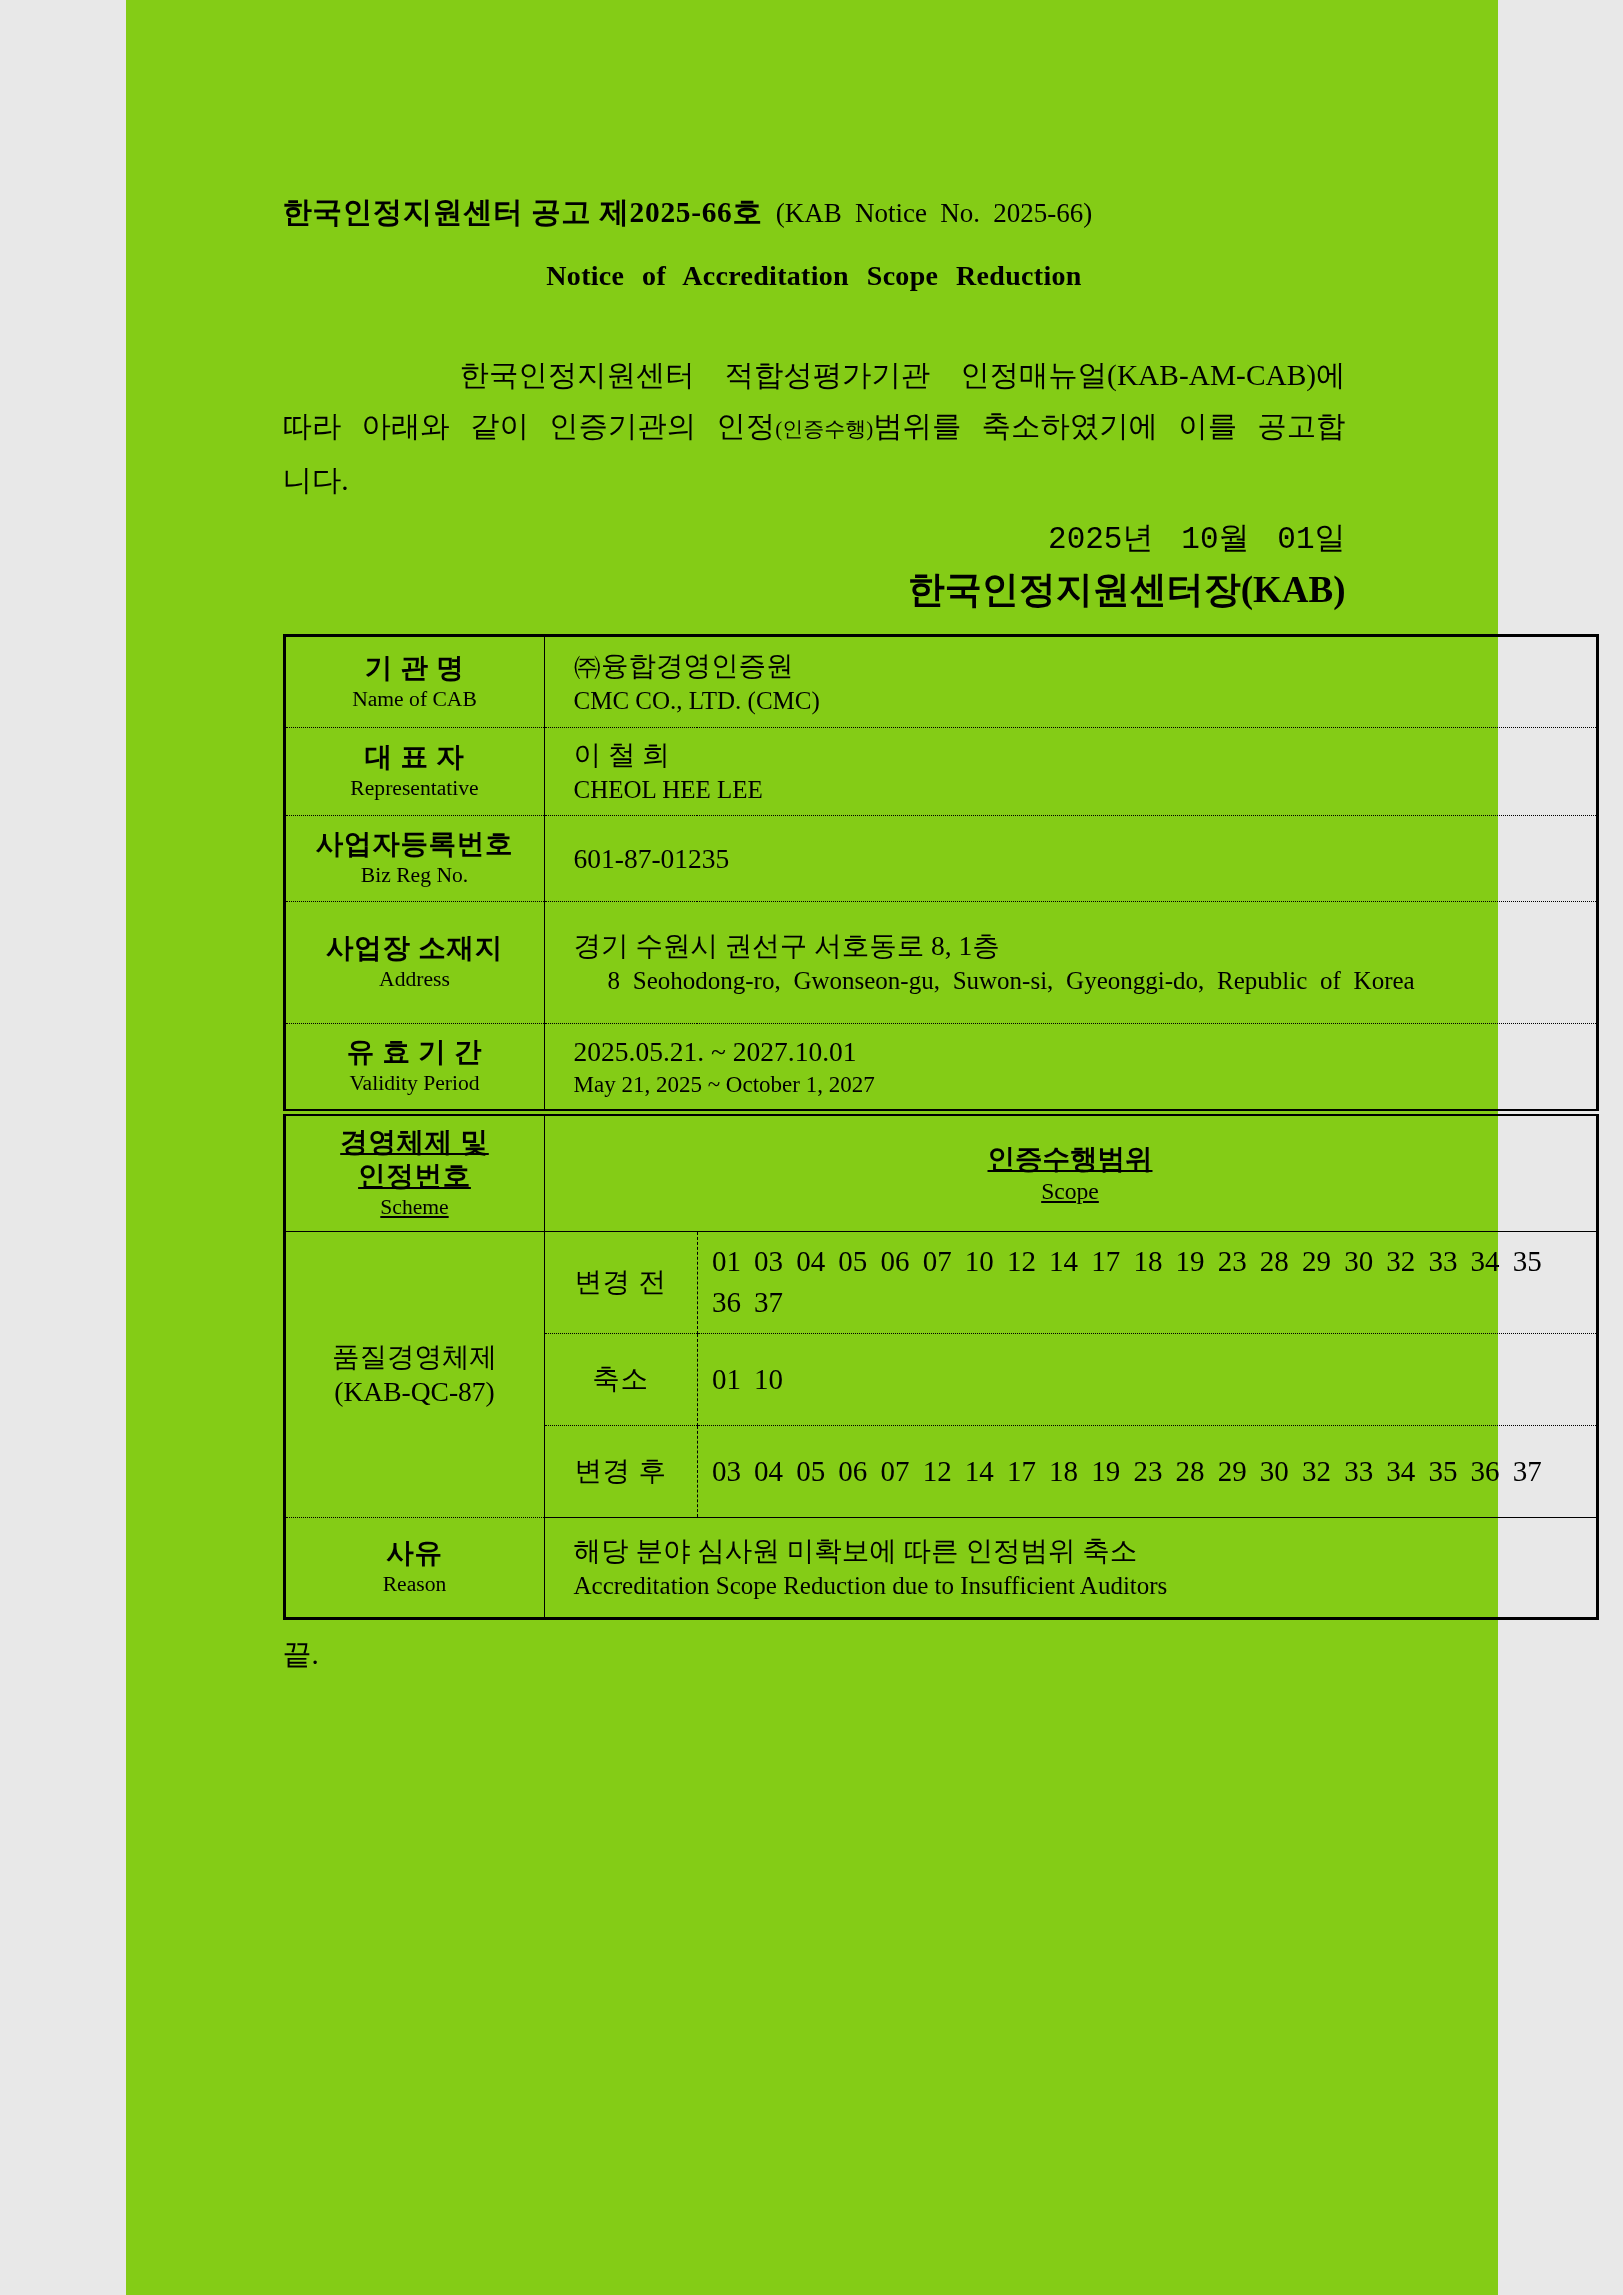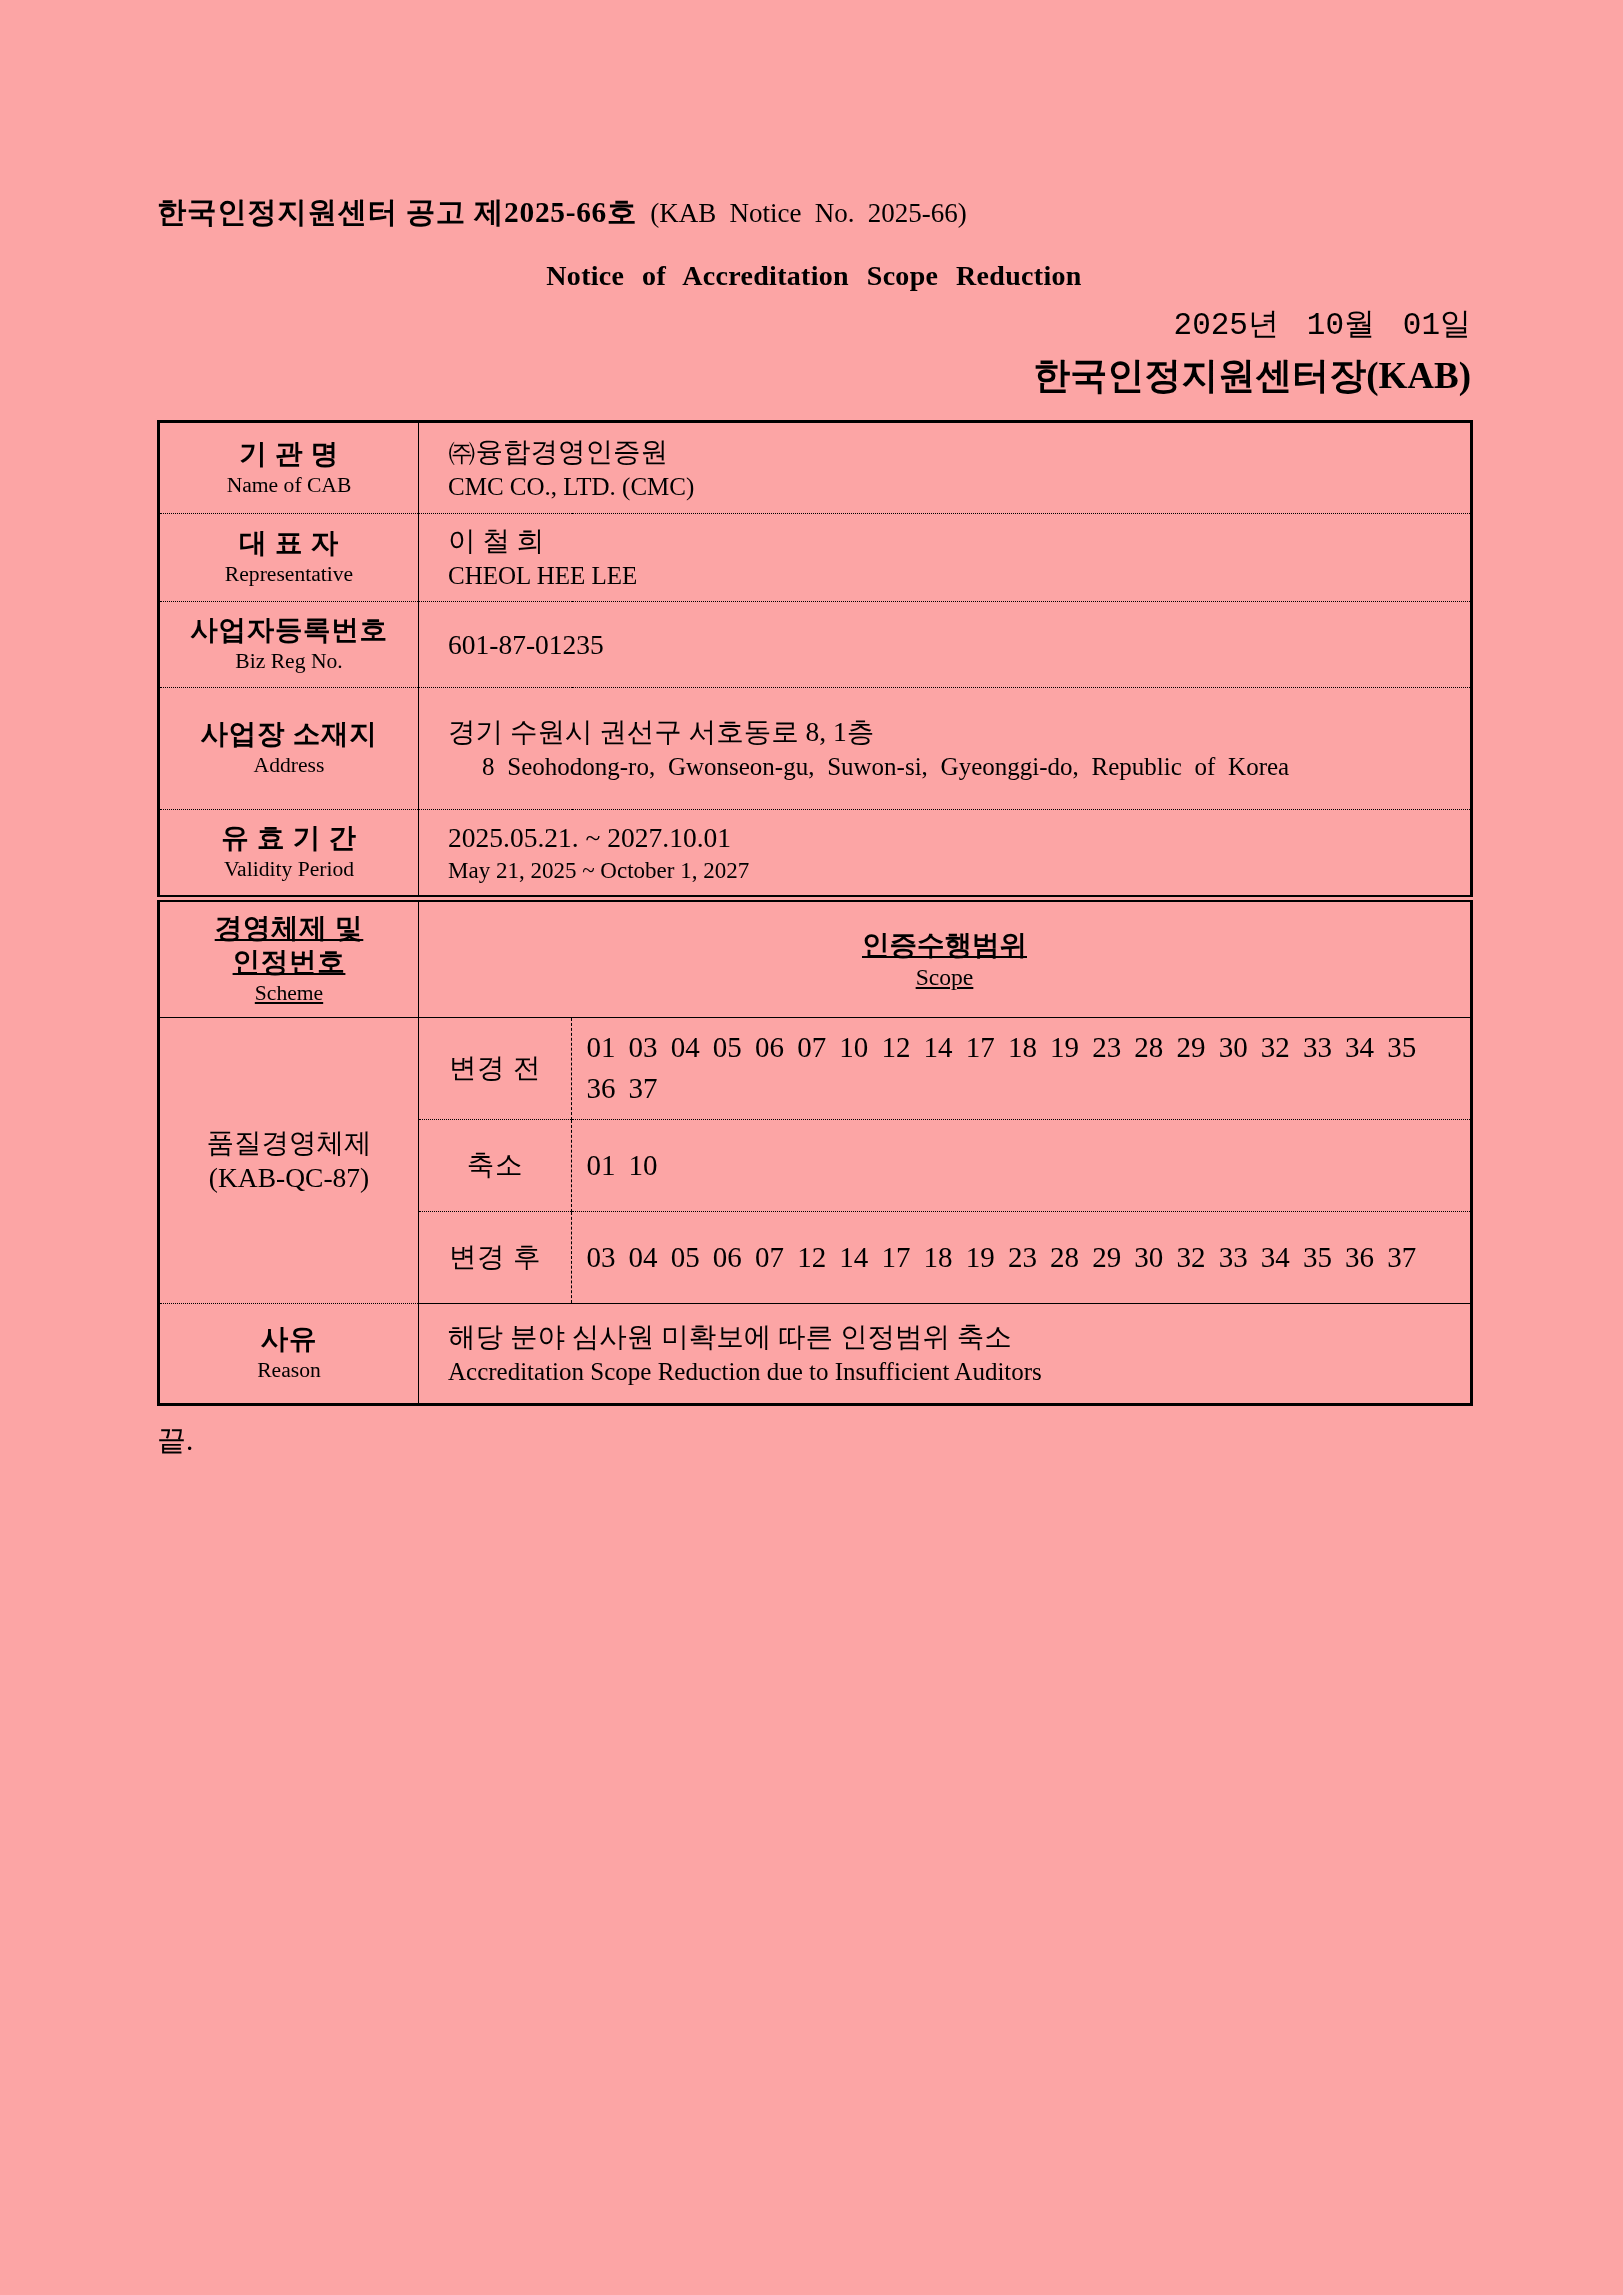--- a/index.html
+++ b/index.html
@@ -1,20 +1,20 @@
 <!DOCTYPE html>
 <html style="font-size:10.5px"><head>
 <meta charset="utf-8">
 <style>
   * { margin: 0; padding: 0; box-sizing: border-box; }
   html, body { background: #e8e8e8; }
   .page {
-    width: 1623px;
+    width: 1372px;
     height: 2295px;
-    background: #fca5a5;
+    background: #84cc16;
     color: #000000;
     font-family: "Liberation Serif", "DejaVu Serif", serif;
     padding: 195px 152px 0 157px;
     position: relative;
     margin: 0 auto;
   }
   
   .notice-no { font-size: 29.4px; line-height: 1.2; white-space: nowrap; }
   .notice-no .ko { font-weight: bold; letter-spacing: 0.7px; }
   .notice-no .en { font-weight: normal; font-size: 27px; word-spacing: 6.5px; }
@@ -143,20 +143,23 @@
 
 <div class="page">
 
   <div class="notice-no">
     <span class="ko">한국인정지원센터 공고 제2025-66호</span><span class="en"> (KAB Notice No. 2025-66)</span>
   </div>
 
 
   <div class="subtitle">Notice of Accreditation Scope Reduction</div>
 
+  <div class="para-ko">
+    <span>한국인정지원센터 적합성평가기관 인정매뉴얼(KAB-AM-CAB)에 따라 아래와 같이 인증기관의 인정</span><span class="small-paren">(인증수행)</span><span>범위를 축소하였기에 이를 공고합니다.</span>
+  </div>
 
 
   <div class="date-line">2025년 10월 01일</div>
   <div class="signer">한국인정지원센터장(KAB)</div>
 
   <table class="cab">
     <colgroup>
         <col class="c1">
         <col class="c2">
         <col class="c3">

